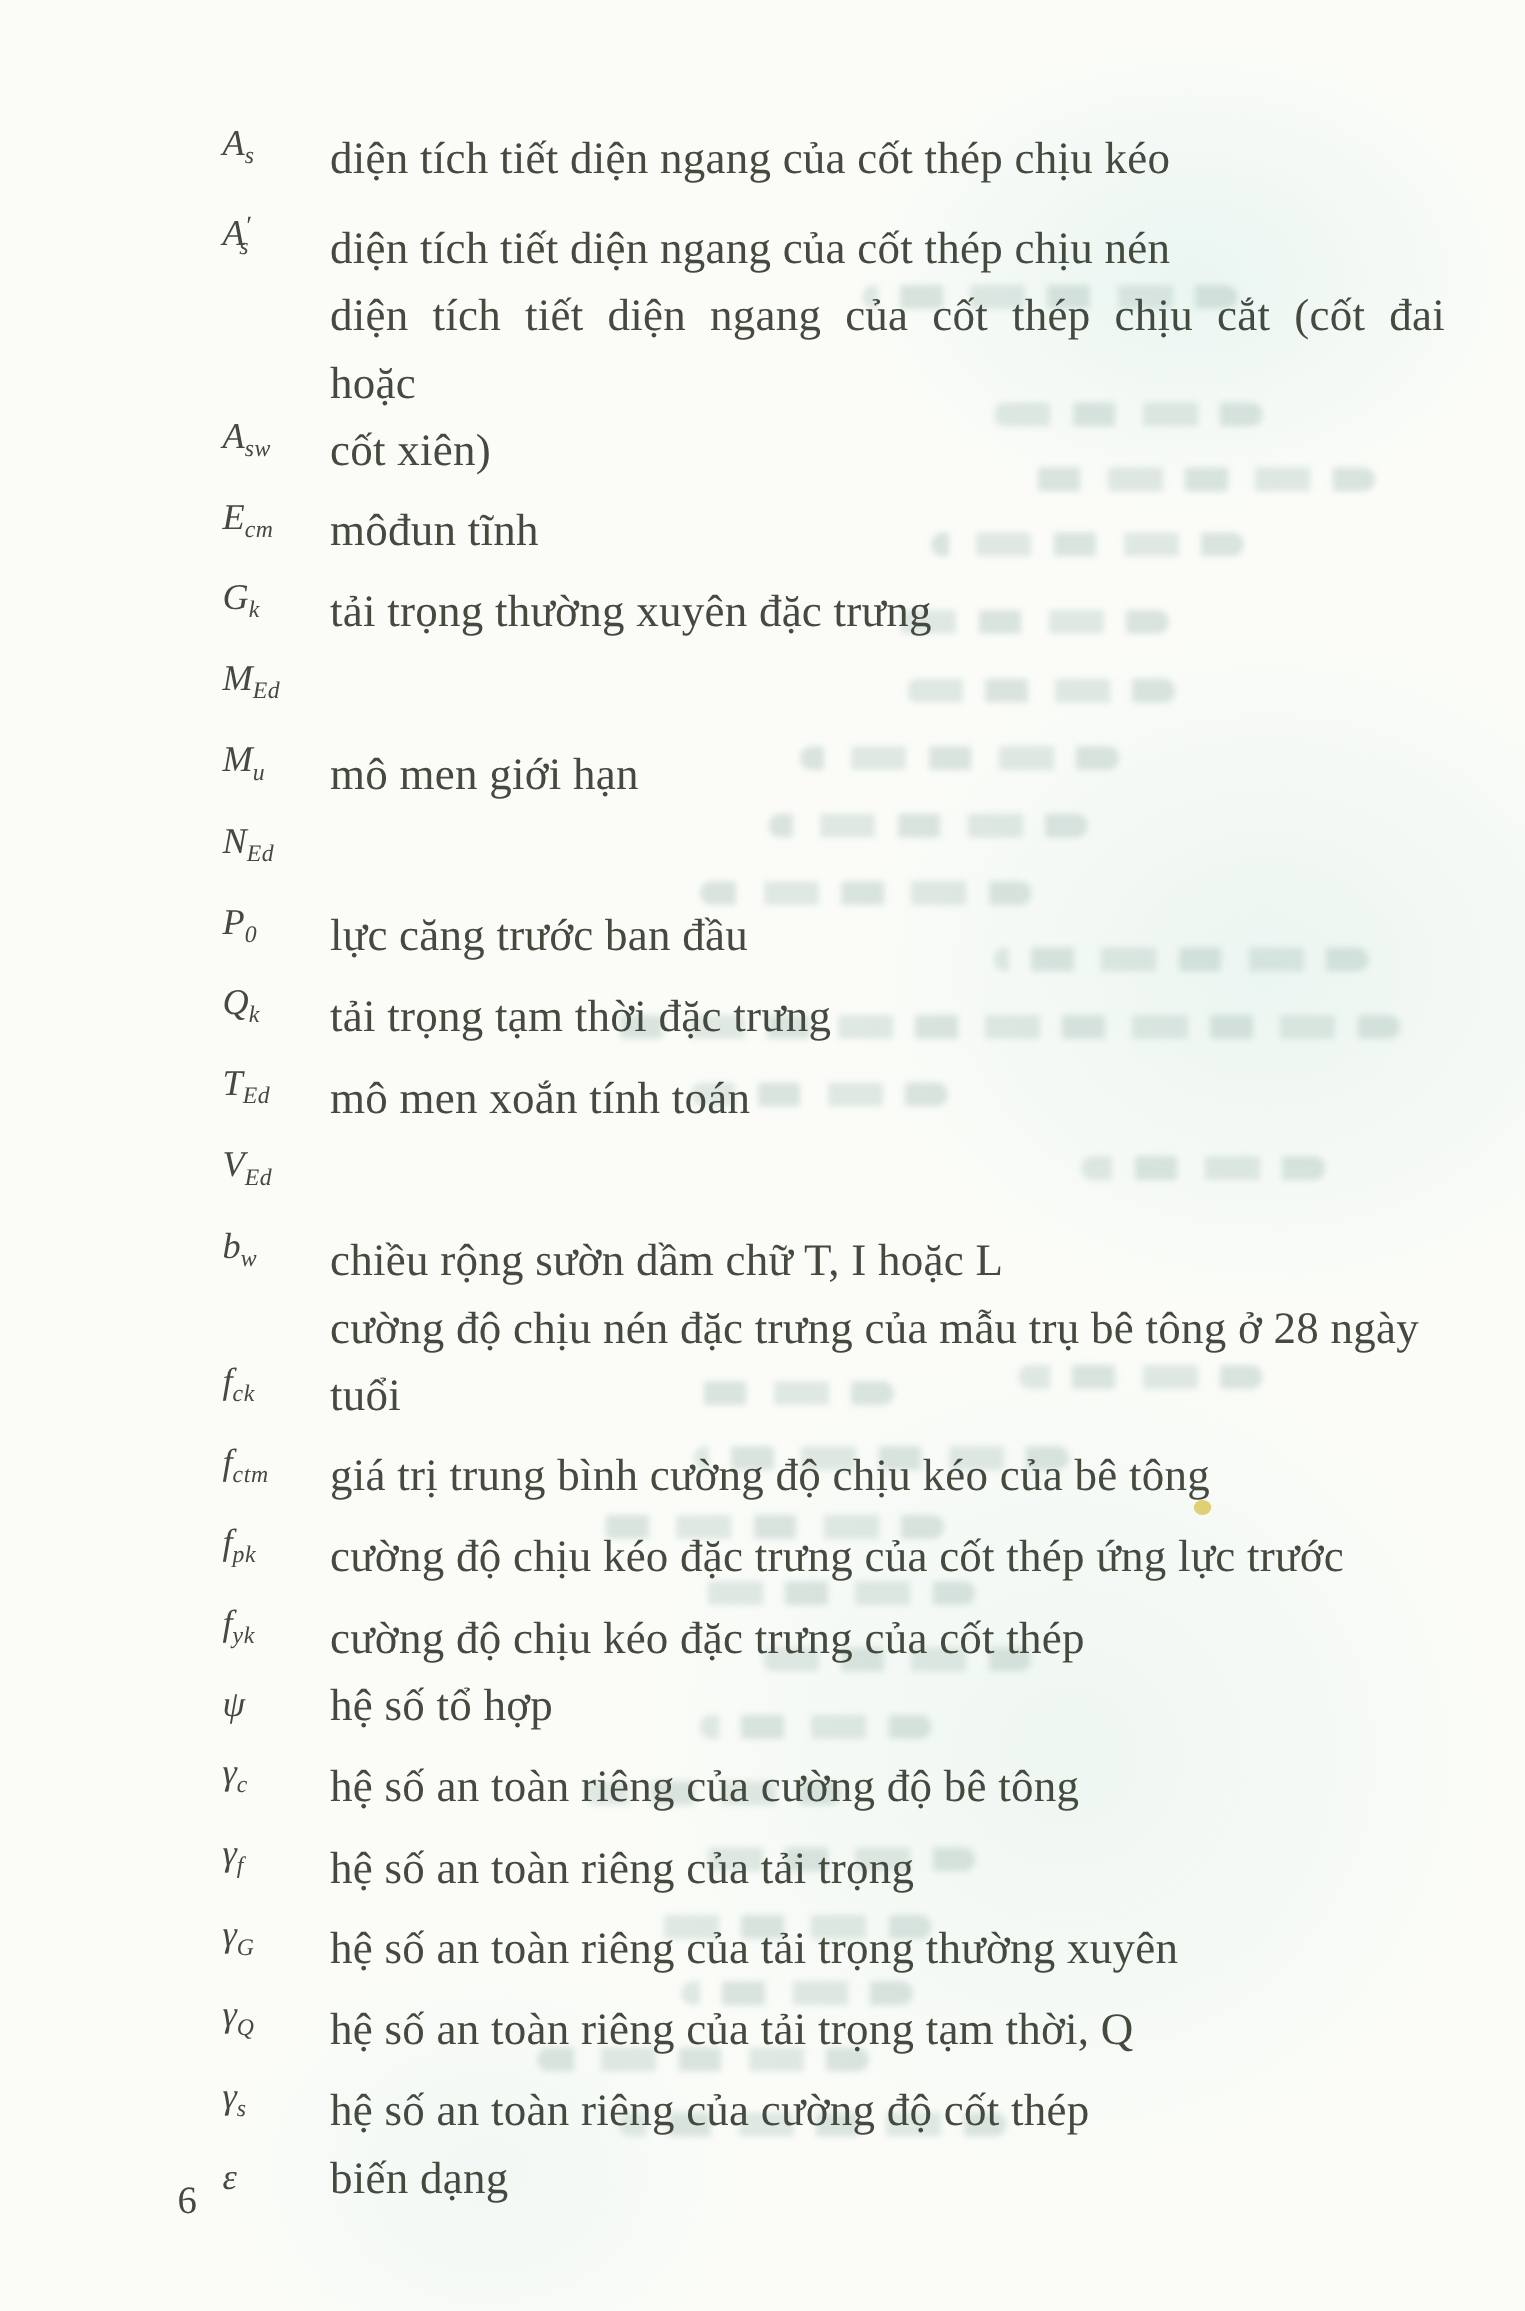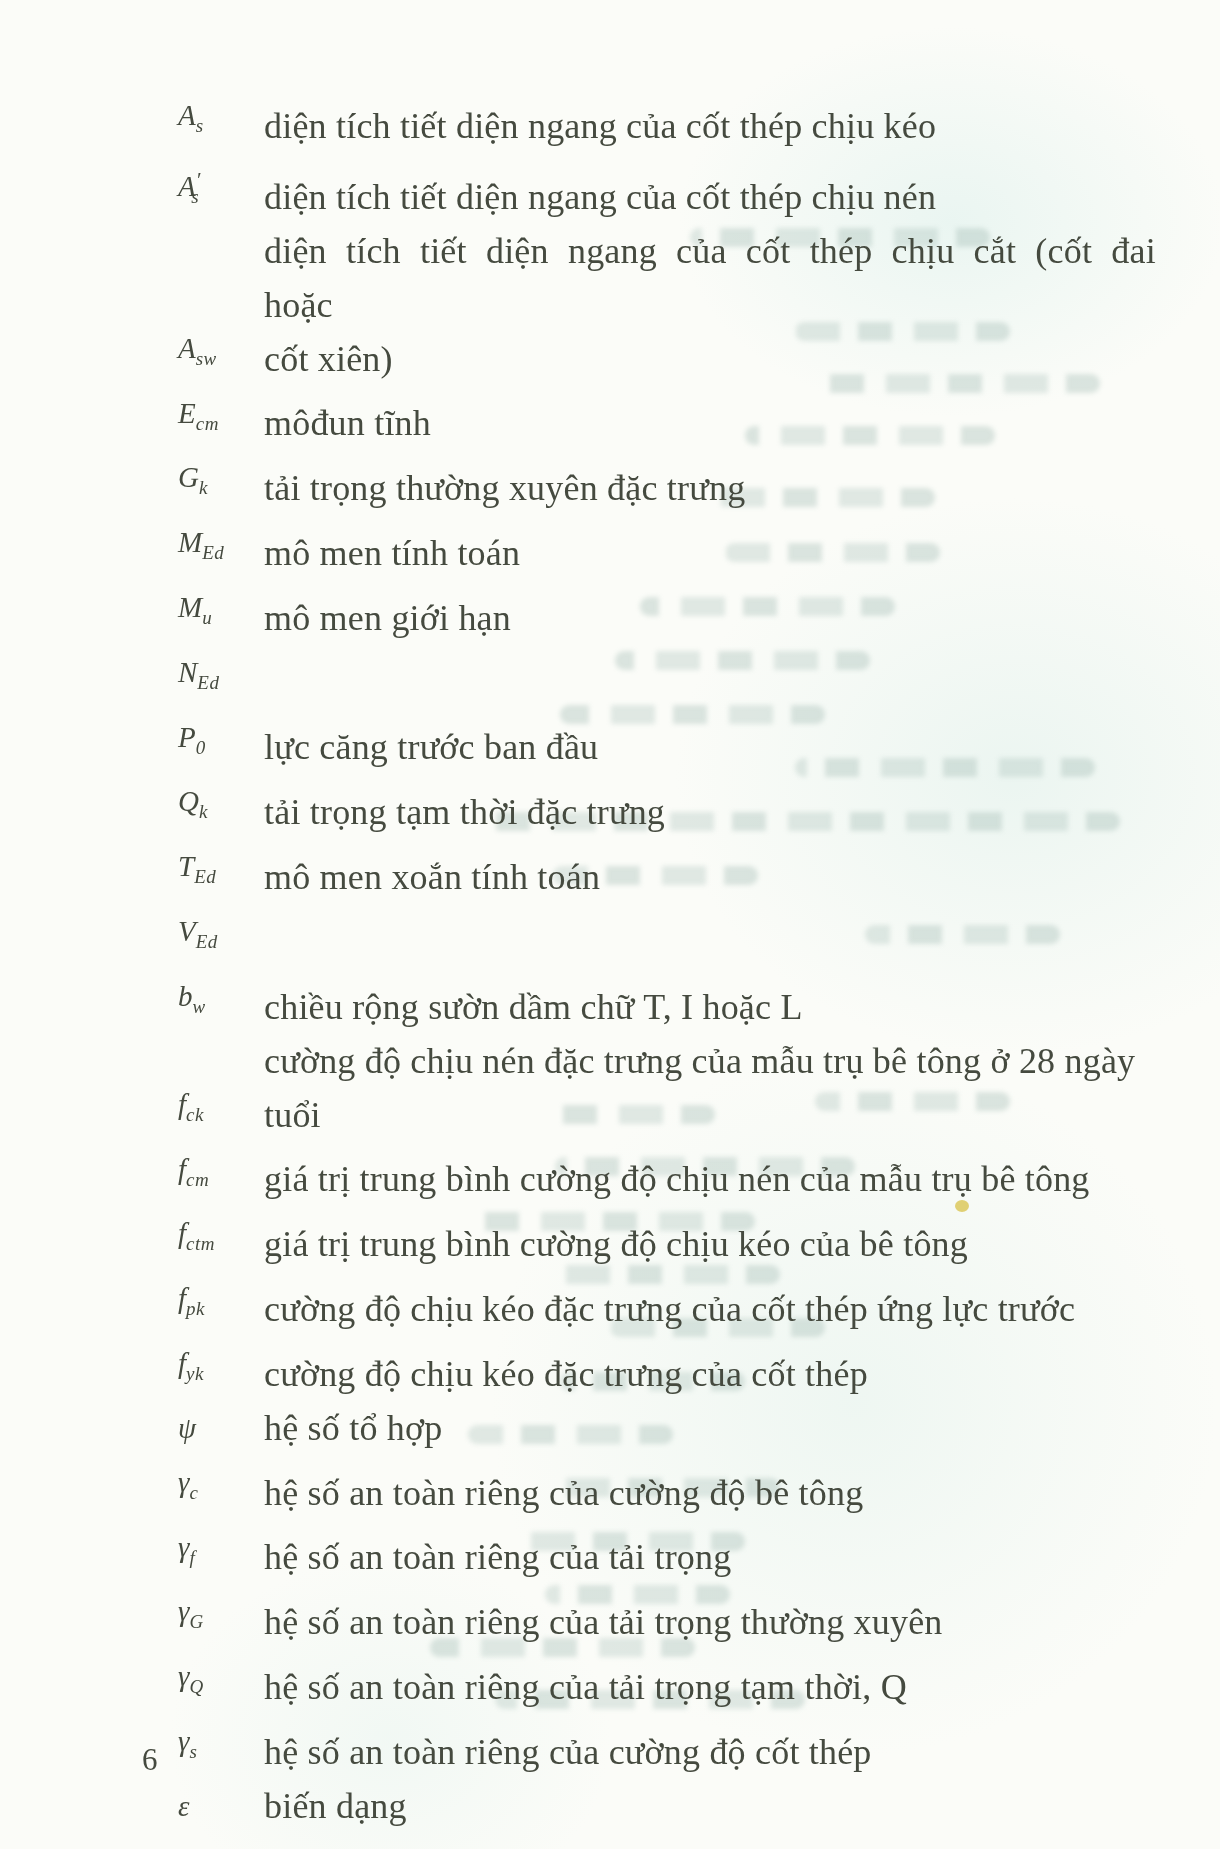--- a/index.html
+++ b/index.html
@@ -87,21 +87,20 @@
       <div class="row">
         <span class="sym">E<sub>cm</sub></span>
         <span class="def">môđun tĩnh</span>
       </div>
       <div class="row">
         <span class="sym">G<sub>k</sub></span>
         <span class="def">tải trọng thường xuyên đặc trưng</span>
       </div>
       <div class="row">
         <span class="sym">M<sub>Ed</sub></span>
-        <span class="def">mô men tính toán</span>
       </div>
       <div class="row">
         <span class="sym">M<sub>u</sub></span>
         <span class="def">mô men giới hạn</span>
       </div>
       <div class="row">
         <span class="sym">N<sub>Ed</sub></span>
       </div>
       <div class="row">
         <span class="sym">P<sub>0</sub></span>
@@ -118,24 +117,20 @@
       <div class="row">
         <span class="sym">V<sub>Ed</sub></span>
       </div>
       <div class="row">
         <span class="sym">b<sub>w</sub></span>
         <span class="def">chiều rộng sườn dầm chữ T, I hoặc L</span>
       </div>
       <div class="row">
         <span class="sym">f<sub>ck</sub></span>
         <span class="def">cường độ chịu nén đặc trưng của mẫu trụ bê tông ở 28 ngày tuổi</span>
-      </div>
-      <div class="row">
-        <span class="sym">f<sub>cm</sub></span>
-        <span class="def">giá trị trung bình cường độ chịu nén của mẫu trụ bê tông</span>
       </div>
       <div class="row">
         <span class="sym">f<sub>ctm</sub></span>
         <span class="def">giá trị trung bình cường độ chịu kéo của bê tông</span>
       </div>
       <div class="row">
         <span class="sym">f<sub>pk</sub></span>
         <span class="def">cường độ chịu kéo đặc trưng của cốt thép ứng lực trước</span>
       </div>
       <div class="row">

